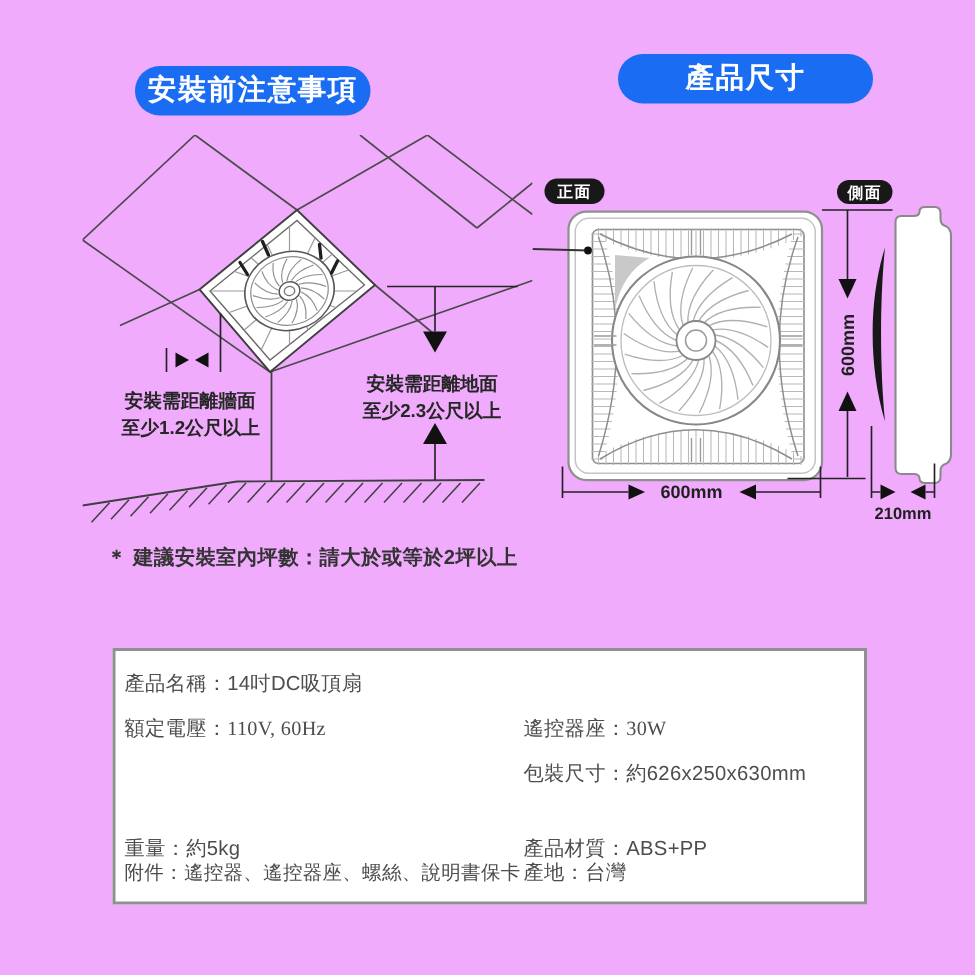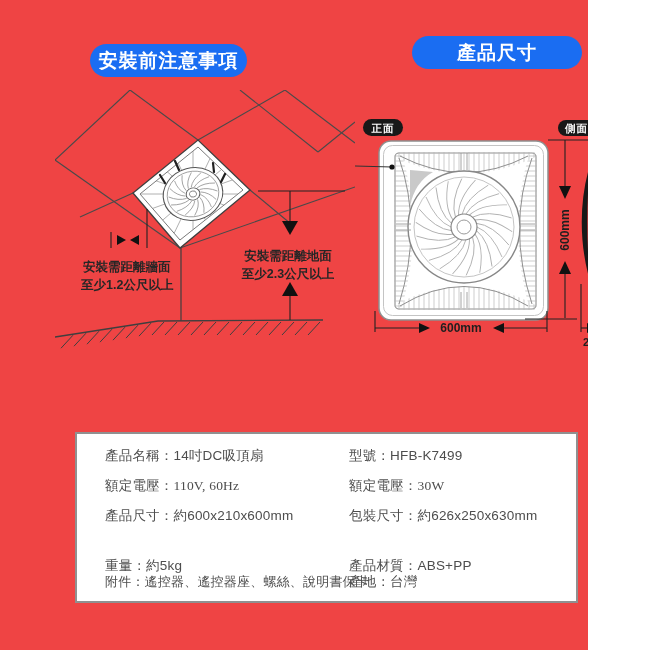--- a/index.html
+++ b/index.html
@@ -1,27 +1,27 @@
 <!DOCTYPE html>
 <html><head>
 <meta charset="utf-8">
 <style>
   html,body{margin:0;padding:0;background:#fff;}
-  .page{position:relative;width:588px;height:650px;background:#ef4444;overflow:hidden;
+  .page{position:relative;width:650px;height:650px;background:#f0abfc;overflow:hidden;
         font-family:"Liberation Sans","DejaVu Sans",sans-serif;}
   .badge{position:absolute;background:#1a6df2;color:#fff;font-weight:700;font-size:19px;
          letter-spacing:1px;text-align:center;border-radius:17px;line-height:33px;height:33px;}
   .badge1{left:90px;top:44px;width:157px;}
   .badge2{left:412px;top:36px;width:170px;}
   .room-note{position:absolute;left:71px;top:363px;font-size:13.5px;font-weight:600;
              color:#333;letter-spacing:0.3px;}
   .spec-table{position:absolute;left:75px;top:432px;width:503px;height:171px;
               border:2px solid #909090;box-sizing:border-box;background:#fff;}
   .cell{position:absolute;font-size:13.5px;color:#4d4d4d;letter-spacing:0.2px;white-space:nowrap;}
-  .cell.c-left{left:28px;text-align:center;}
+  .cell.c-left{left:6px;text-align:center;}
   .cell.c-right{left:272px;}
   .r1{top:13px;} .r2{top:43px;font-family:Liberation Serif, serif;} .r3{top:73px;} .r4{top:107px;margin-top:16px;} .r5{top:139px;}
   .r5.c-left{font-size:13px;}
   svg{position:absolute;font-family:"Liberation Sans","DejaVu Sans",sans-serif;}
   #install-svg{left:55px;top:90px;}
   #dim-svg{left:355px;top:108px;}
   .anno{font-size:12.5px;font-weight:700;fill:#262626;}
   .dim-t{font-size:12px;font-weight:600;fill:#1f1f1f;}
   .dim-s{font-size:11px;font-weight:600;fill:#1f1f1f;}
   .pill-t{font-size:10.5px;font-weight:700;fill:#ffffff;letter-spacing:1px;}
@@ -399,27 +399,26 @@
         <line x1="268" y1="201" x2="268" y2="224"></line>
         <line x1="226" y1="220" x2="232" y2="220"></line>
         <line x1="262" y1="220" x2="268" y2="220"></line>
       </g>
       <polygon points="232,215 232,225 242,220" fill="#111111"></polygon>
       <polygon points="262,215 262,225 252,220" fill="#111111"></polygon>
       <text class="dim-s" x="247" y="238" text-anchor="middle">210mm</text>
     </g>
   </svg>
 
+  <div class="room-note">＊ 建議安裝室內坪數：請大於或等於2坪以上</div>
 
   <div class="spec-table">
     <div class="cell c-left r1">產品名稱：14吋DC吸頂扇</div>
-    <div class="cell c-right r1">型號：HFB-K7499</div>
     <div class="cell c-left r2">額定電壓：110V, 60Hz</div>
-    <div class="cell c-right r2">額定電壓：30W</div>
-    <div class="cell c-left r3">產品尺寸：約600x210x600mm</div>
+    <div class="cell c-right r2">遙控器座：30W</div>
     <div class="cell c-right r3">包裝尺寸：約626x250x630mm</div>
     <div class="cell c-left r4">重量：約5kg</div>
     <div class="cell c-left r5">附件：遙控器、遙控器座、螺絲、說明書保卡</div>
     <div class="cell c-right r4">產品材質：ABS+PP</div>
     <div class="cell c-right r5">產地：台灣</div>
   </div>
 
 </div>
 
 </body></html>

